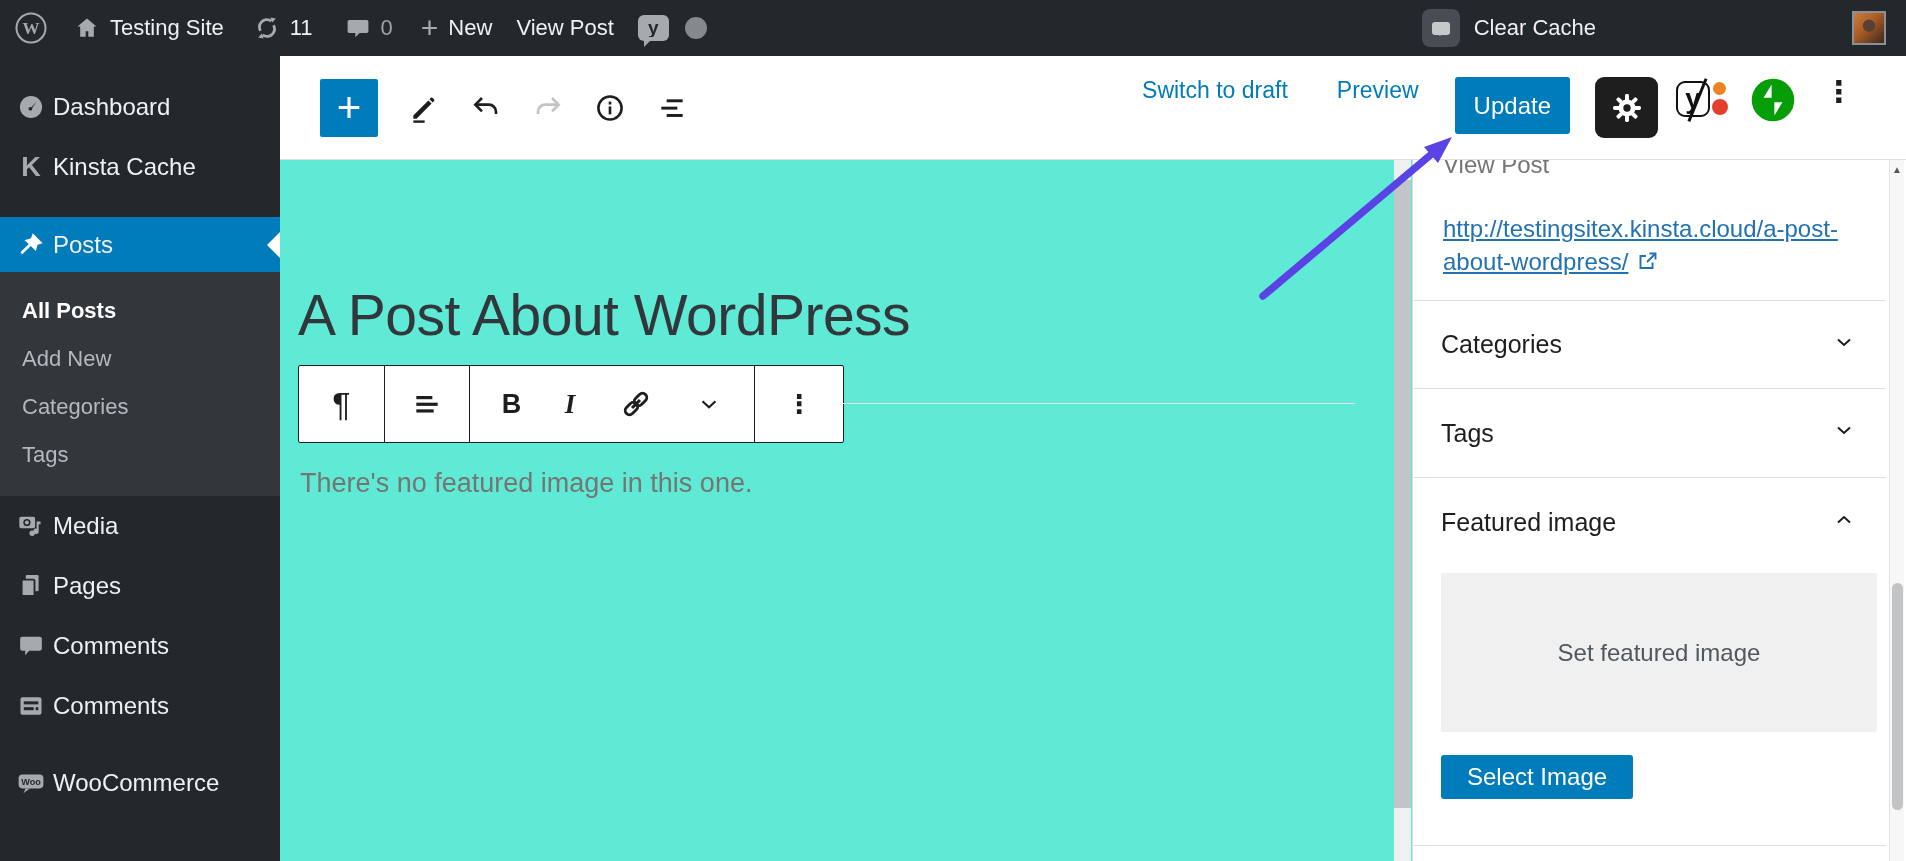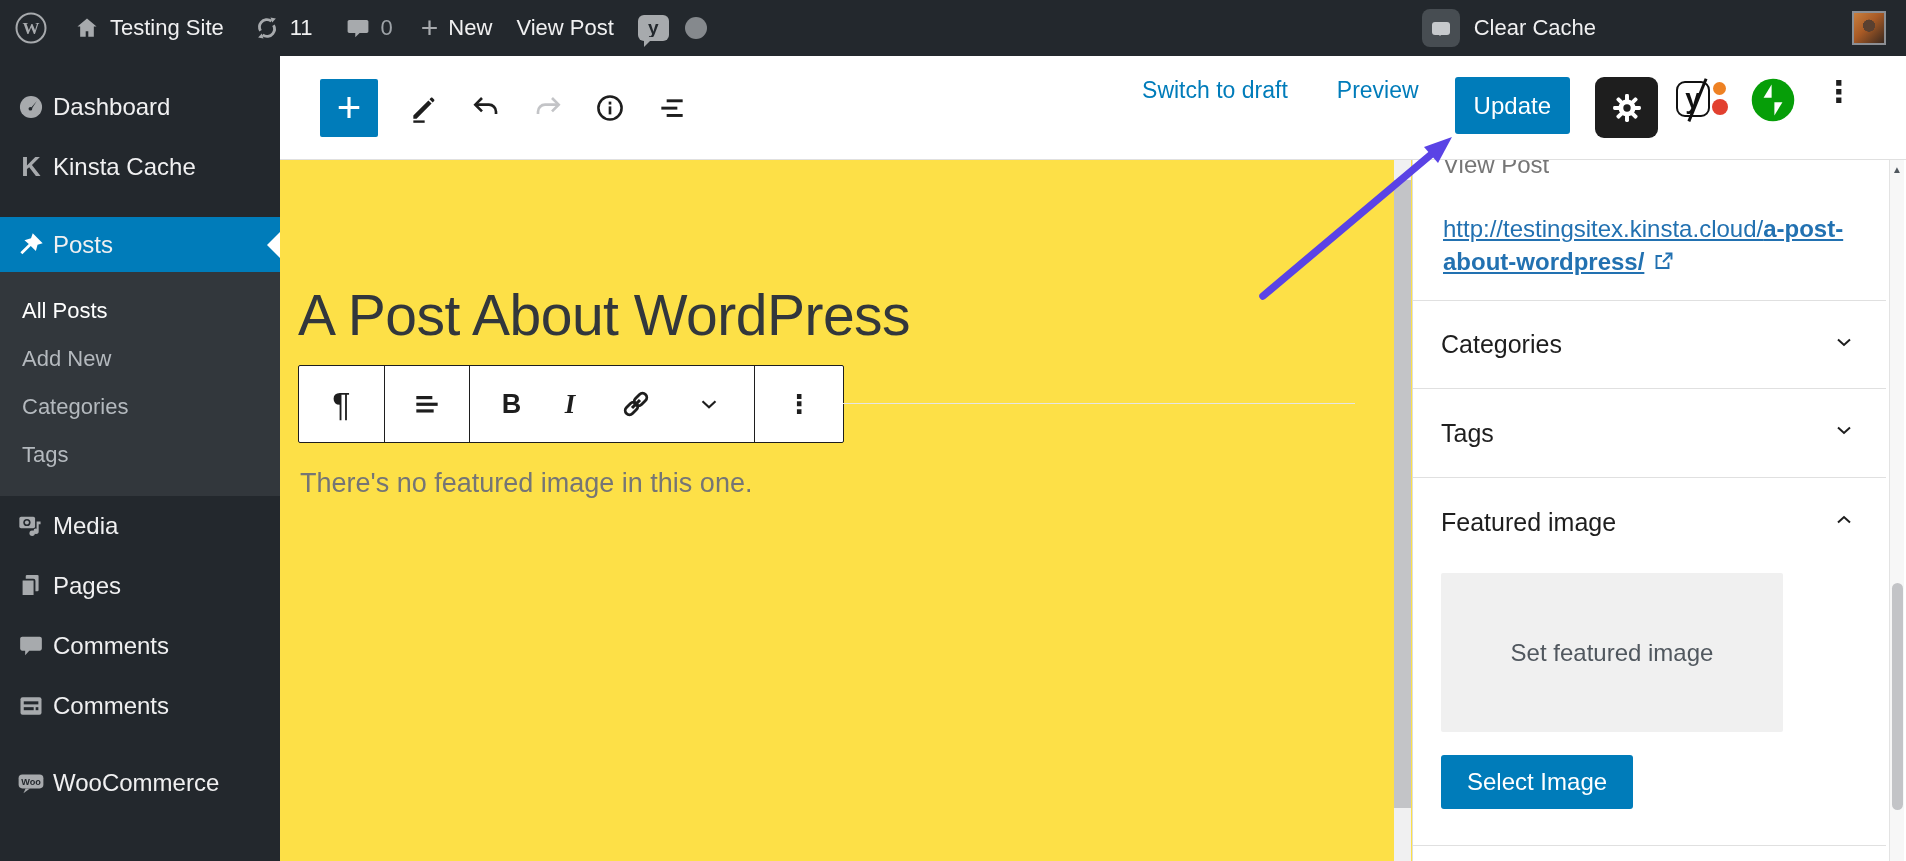--- a/index.html
+++ b/index.html
@@ -36,21 +36,21 @@
   .menu-item .lbl{margin-left:8px}
   .menu-item.active{background:#007cba;height:55px}
   .menu-item.active::after{content:"";position:absolute;right:0;top:50%;transform:translateY(-50%);
     border:13px solid transparent;border-right-color:#ffffff}
   .menu-spacer-sm{height:20px}
   .menu-spacer-xs{height:17px}
   .kin-k{font-size:27px;font-weight:bold;color:#a7aaad;line-height:1}
   .submenu{background:#32373c;padding:15px 0 17px 0}
   .submenu .sub-item{height:48px;display:flex;align-items:center;padding-left:22px;
     font-size:22px;color:#b4b9be;cursor:pointer}
-  .submenu .sub-item.current{color:#fff;font-weight:normal}
+  .submenu .sub-item.current{color:#fff;font-weight:bold}
 
   
   .editor-header{position:absolute;left:280px;top:56px;width:1626px;height:104px;background:#fff;
     border-bottom:1px solid #e0e0e0;display:flex;align-items:center;padding-left:40px;z-index:6}
   .inserter{width:58px;height:58px;background:#007cba;border-radius:2px;color:#fff;font-size:42px;
     display:flex;align-items:center;justify-content:center;line-height:1;cursor:pointer}
   .hdr-tools{display:flex;align-items:center;gap:26px;margin-left:28px}
   .tool-btn{width:36px;height:36px;display:flex;align-items:center;justify-content:center;cursor:pointer}
   .hdr-right{margin-left:auto;display:flex;align-items:flex-start;margin-right:52px}
   .hdr-link{color:#007cba;font-size:23px;cursor:pointer;white-space:nowrap}
@@ -64,21 +64,21 @@
     border-radius:9px;display:flex;align-items:center;justify-content:center;
     font-size:28px;font-weight:bold;color:#111;background:#fff}
   .yoast-hdr .yslash{position:absolute;left:20px;top:0;width:2.5px;height:46px;background:#111;
     transform:rotate(22deg)}
   .yoast-hdr .dot-o{position:absolute;right:2px;top:5px;width:13px;height:13px;border-radius:50%}
   .yoast-hdr .dot-r{position:absolute;right:0;top:22px;width:16px;height:16px;border-radius:50%}
   .jetpack-hdr{margin-left:22px;cursor:pointer;display:flex}
   .kebab{margin-left:28px;font-size:30px;font-weight:bold;color:#1e1e1e;cursor:pointer;line-height:1}
 
   
-  .canvas{position:absolute;left:280px;top:160px;width:1304px;height:701px;background:#fde047;z-index:4}
+  .canvas{position:absolute;left:280px;top:160px;width:1304px;height:701px;background:#5eead4;z-index:4}
   .post-title{position:absolute;left:18px;top:122px;font-size:57px;font-weight:300;
     color:#32373c;letter-spacing:-.5px;white-space:nowrap}
   .block-toolbar{position:absolute;left:18px;top:205px;width:546px;height:78px;background:#fff;
     border:1.5px solid #1e1e1e;border-radius:2px;display:flex;align-items:stretch}
   .bt-seg{display:flex;align-items:center;justify-content:center;border-right:1.5px solid #1e1e1e}
   .bt-seg.s1{width:86px;font-size:34px}
   .bt-seg.s2{width:85px}
   .bt-seg.s3{width:285px;justify-content:space-around;padding:0 10px}
   .bt-seg.s4{flex:1;border-right:none;font-size:26px;font-weight:bold}
   .bt-bold{font-size:27px;font-weight:bold}
@@ -96,32 +96,32 @@
     font-size:10px;color:#50575e}
   .right-scrollbar .thumb{position:absolute;left:2px;top:423px;width:11px;height:227px;
     background:#c3c4c7;border-radius:6px}
 
   
   .settings-sidebar{position:absolute;left:1412px;top:160px;width:474px;height:701px;background:#fff;
     border-left:1px solid #ddd;overflow:hidden;z-index:4}
   .view-post-clip{position:absolute;left:30px;top:-9px;font-size:24px;color:#757575}
   .permalink{position:absolute;left:30px;top:52px;width:412px;font-size:24px;line-height:33px;
     color:#2271b1;text-decoration:underline;cursor:pointer}
-  .permalink b{font-weight:bold}
+  .permalink b{font-weight:normal}
   .ext-icon{display:inline-block;vertical-align:-3px;margin-left:8px;text-decoration:none}
   .panel-row{position:absolute;left:0;width:100%;border-top:1px solid #e0e0e0;display:flex;
     align-items:center;justify-content:space-between;padding:0 30px 0 28px;font-size:25px;
     color:#1e1e1e;font-weight:500;cursor:pointer}
   .row-cat{top:140px;height:88px}
   .row-tags{top:228px;height:89px}
   .row-feat{top:317px;height:90px}
-  .fi-placeholder{position:absolute;left:28px;top:413px;width:342px;height:159px;background:#f0f0f0;
+  .fi-placeholder{position:absolute;left:28px;top:413px;width:436px;height:159px;background:#f0f0f0;
     border-radius:2px;display:flex;align-items:center;justify-content:center;
     font-size:24px;color:#50575e;cursor:pointer}
-  .select-image-btn{position:absolute;left:28px;top:595px;height:54px;padding:0 26px;background:#007cba;
+  .select-image-btn{position:absolute;left:28px;top:595px;height:44px;padding:0 26px;background:#007cba;
     border:none;border-radius:3px;color:#fff;font-size:24px;font-family:inherit;cursor:pointer}
   .panel-bottom-sep{position:absolute;left:0;top:685px;width:100%;height:1px;background:#e0e0e0}
 
   .arrow-overlay{position:absolute;left:0;top:0;width:1906px;height:861px;z-index:60;pointer-events:none}
 </style>
 </head>
 <body>
 
 <div class="admin-bar">
   <span class="wp-logo">

